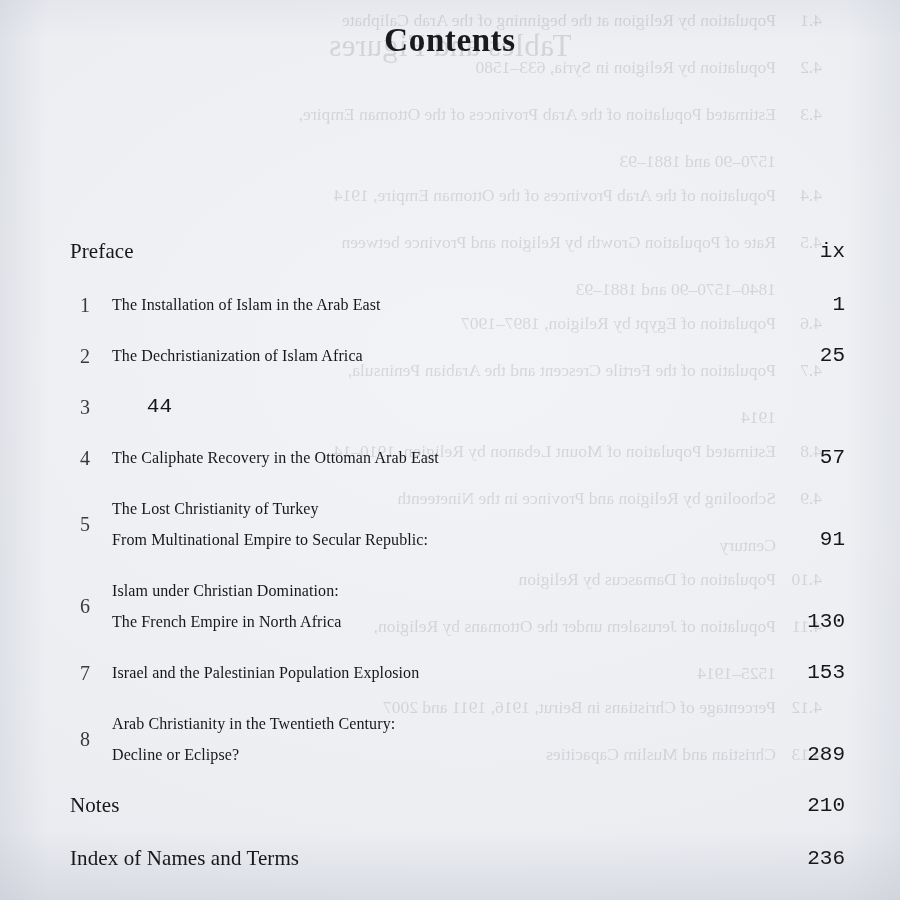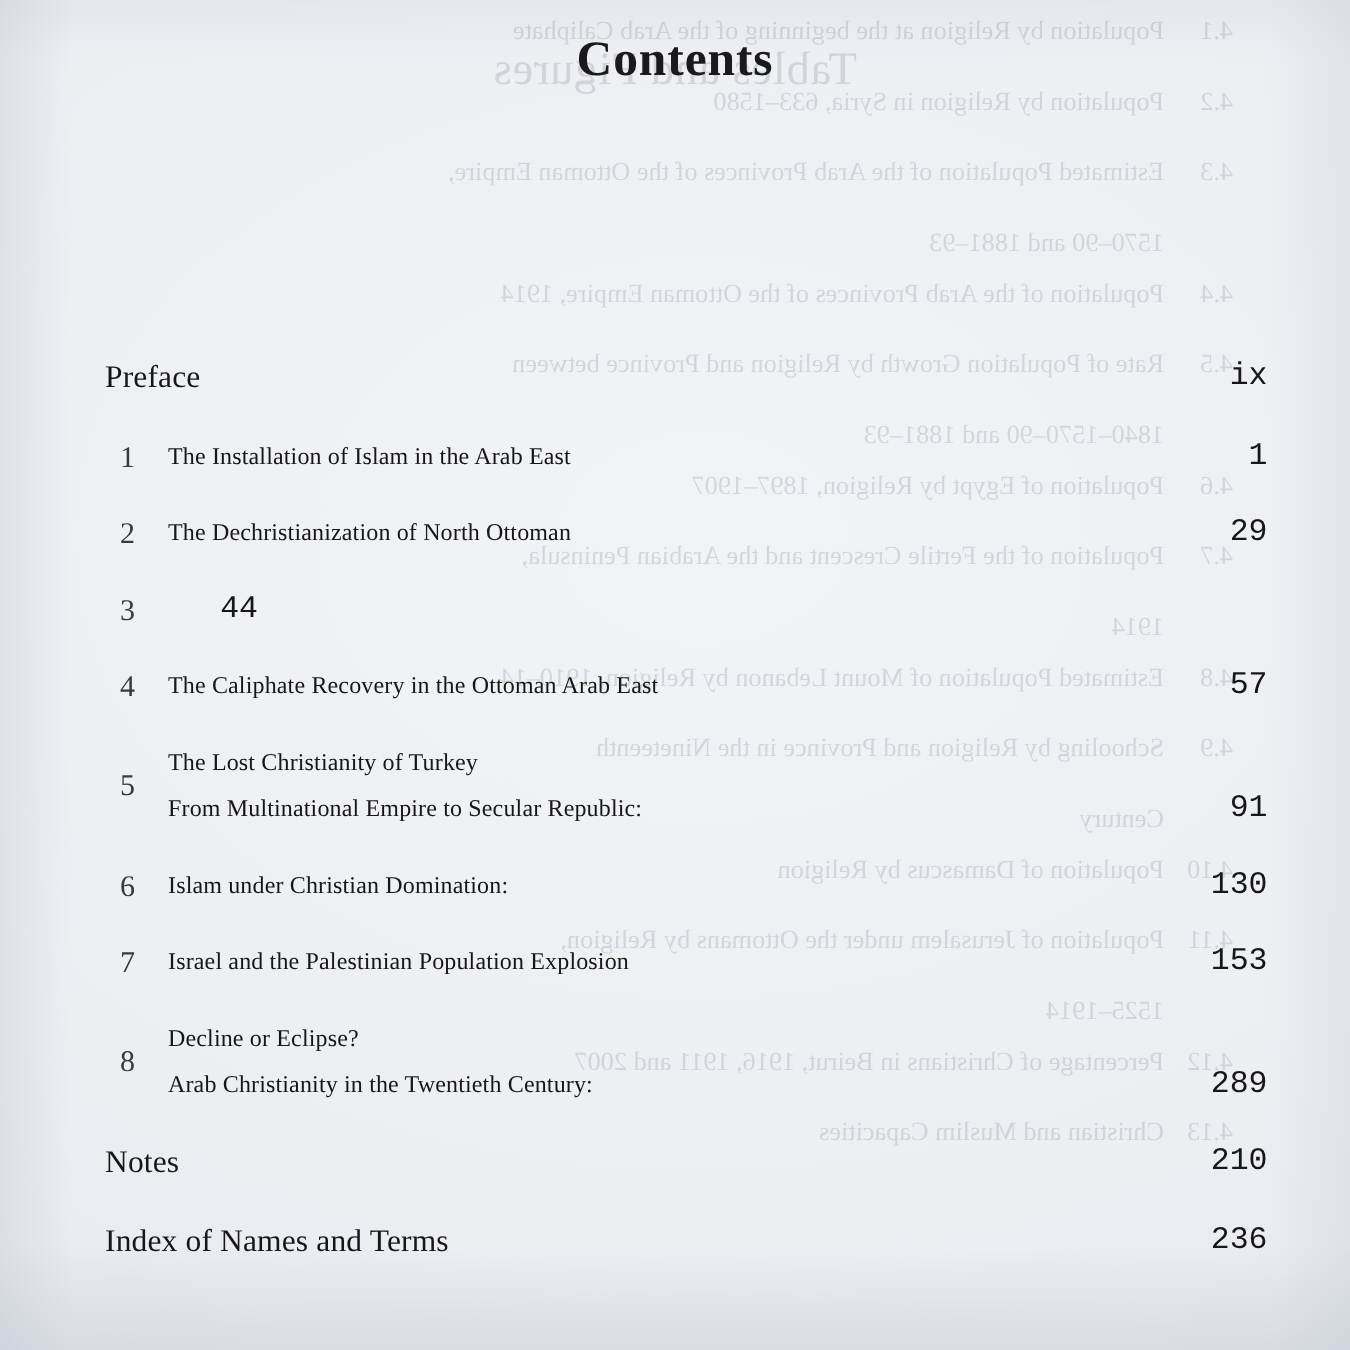--- a/index.html
+++ b/index.html
@@ -164,23 +164,23 @@
         <div class="entry">
           <div class="num">1</div>
           <div class="titlewrap">
             <div class="title-line">The Installation of Islam in the Arab East</div>
           </div>
           <div class="pg">1</div>
         </div>
         <div class="entry">
           <div class="num">2</div>
           <div class="titlewrap">
-            <div class="title-line">The Dechristianization of North Ottoman</div>
-          </div>
-          <div class="pg">29</div>
+            <div class="title-line">The Dechristianization of Islam Africa</div>
+          </div>
+          <div class="pg">25</div>
         </div>
         <div class="entry">
           <div class="num">3</div>
           <div class="pg">44</div>
         </div>
         <div class="entry">
           <div class="num">4</div>
           <div class="titlewrap">
             <div class="title-line">The Caliphate Recovery in the Ottoman Arab East</div>
           </div>
@@ -191,35 +191,36 @@
           <div class="titlewrap">
             <div class="title-line">The Lost Christianity of Turkey</div>
             <div class="title-line">From Multinational Empire to Secular Republic:</div>
           </div>
           <div class="pg">91</div>
         </div>
         <div class="entry two">
           <div class="num">6</div>
           <div class="titlewrap">
             <div class="title-line">Islam under Christian Domination:</div>
+            <div class="title-line">The French Empire in North Africa</div>
           </div>
           <div class="pg">130</div>
         </div>
         <div class="entry">
           <div class="num">7</div>
           <div class="titlewrap">
             <div class="title-line">Israel and the Palestinian Population Explosion</div>
           </div>
           <div class="pg">153</div>
         </div>
         <div class="entry two">
           <div class="num">8</div>
           <div class="titlewrap">
+            <div class="title-line">Arab Christianity in the Twentieth Century:</div>
             <div class="title-line">Decline or Eclipse?</div>
-            <div class="title-line">Arab Christianity in the Twentieth Century:</div>
           </div>
           <div class="pg">289</div>
         </div>
         <div class="entry front">
           <div class="num"></div>
           <div class="titlewrap">
             <div class="title-line">Notes</div>
           </div>
           <div class="pg">210</div>
         </div>

